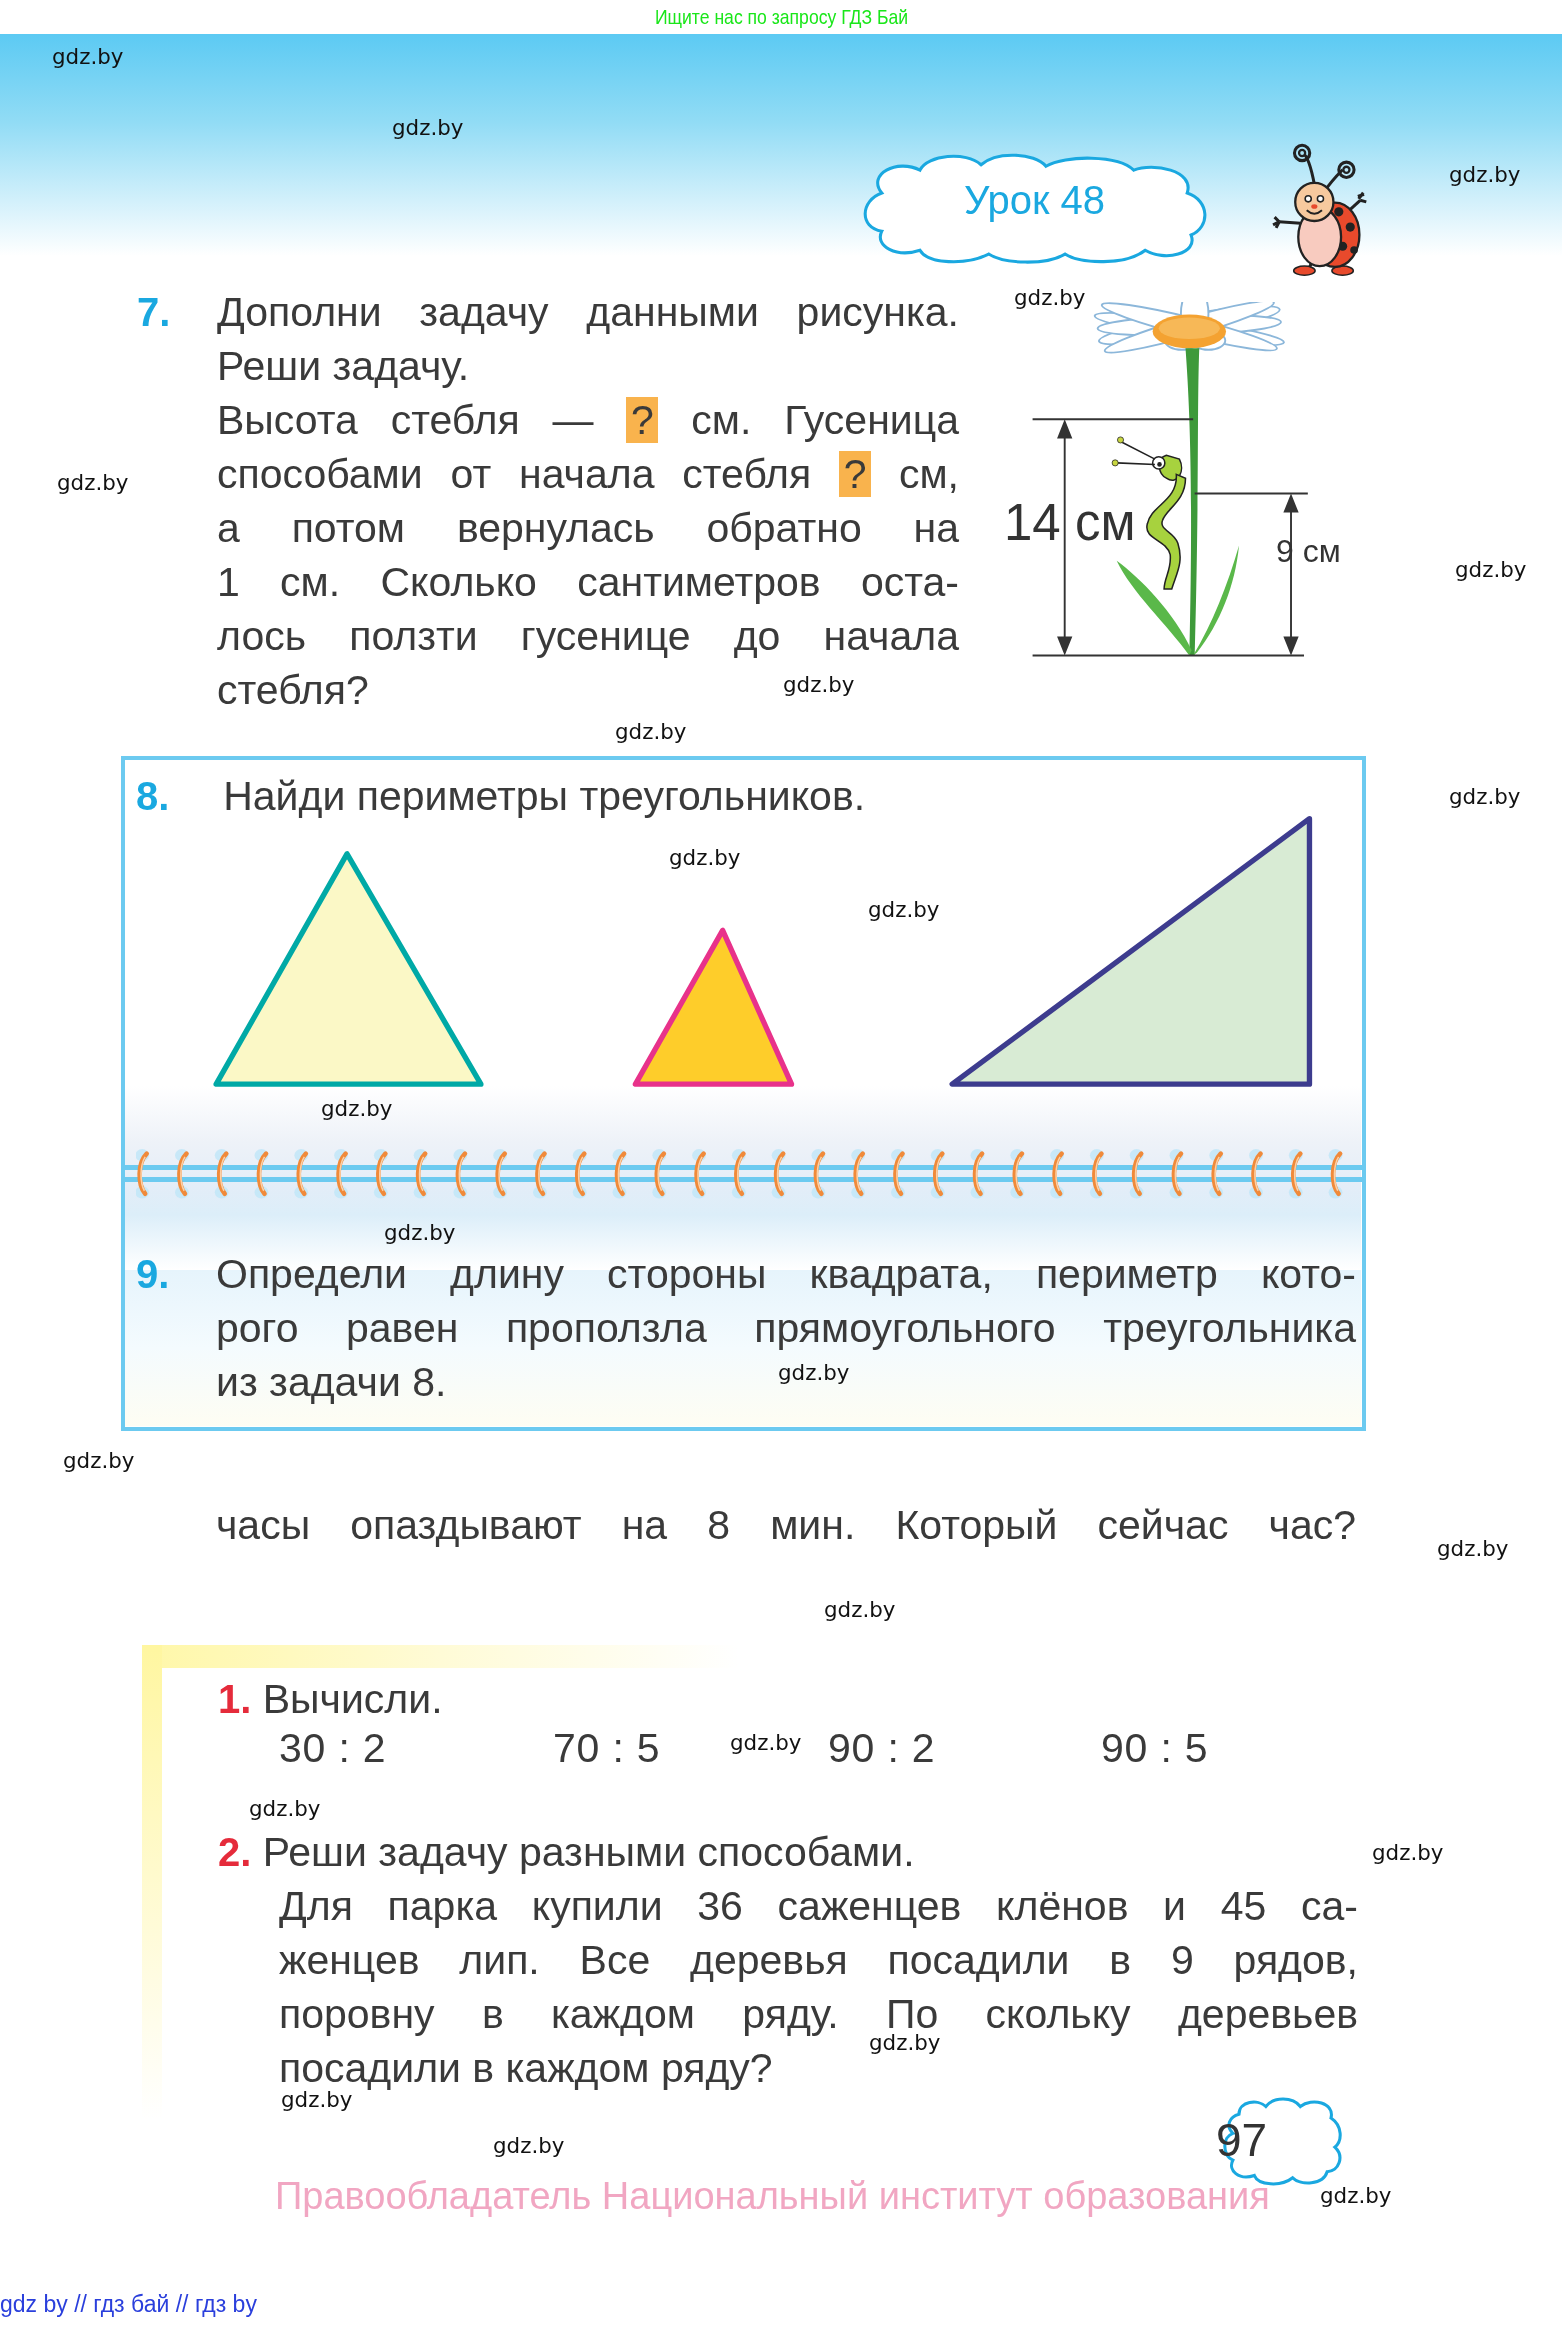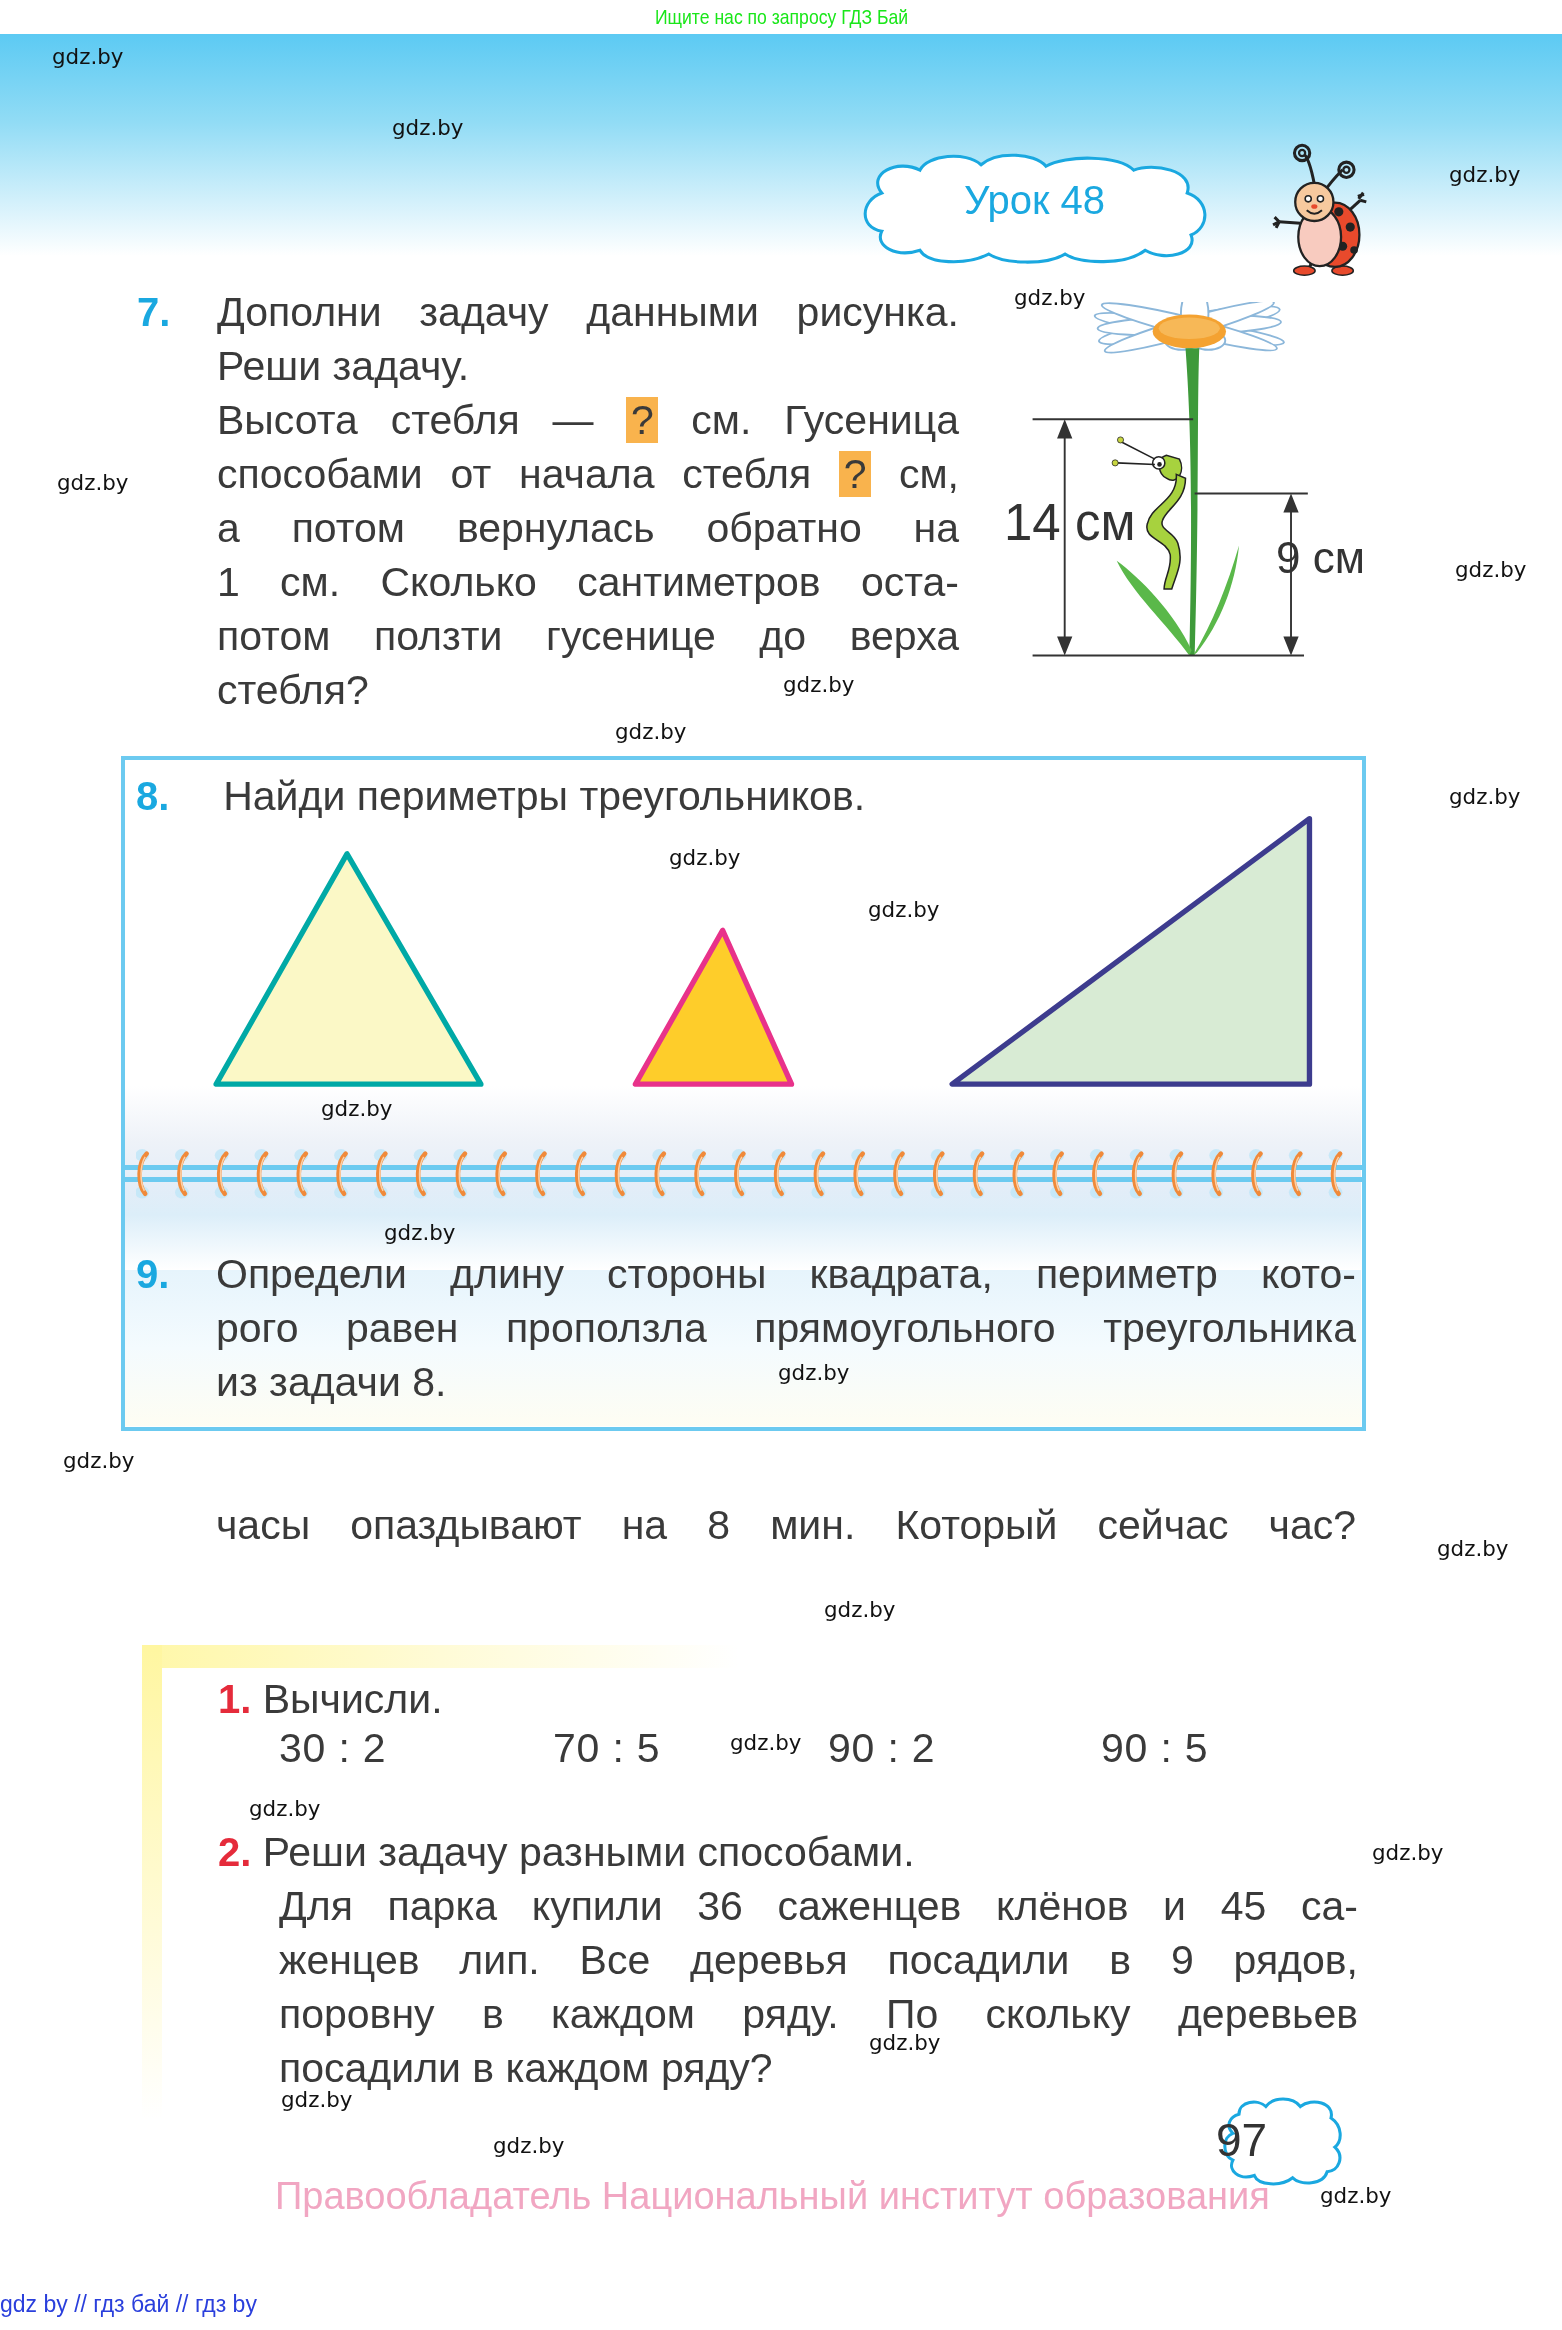--- a/index.html
+++ b/index.html
@@ -31,21 +31,21 @@
   .task-num { font-weight:bold; color:#1aa8e0; font-size:40px; }
   .task-text { font-size:41px; line-height:54px; color:#3a3a3a; }
   .qbox { display:inline-block; background:#f9b34d; color:#3a3a3a; padding:0 4.6px; line-height:46px; }
 
   .t7 { left:217px; top:285px; width:742px; }
   .t7 .line { display:block; text-align:justify; text-align-last:justify; white-space:nowrap; }
   .t7 .line.left { text-align-last:left; }
 
   .flower { left:1002px; top:302px; width:367px; height:360px; }
   .dim14 { left:1004px; top:493px; font-size:51px; color:#333; }
-  .dim9 { left:1276px; top:533px; font-size:44px; color:#333; }
+  .dim9 { left:1276px; top:533px; font-size:32px; color:#333; }
 
   .notebook {
     left:121px; top:756px; width:1245px; height:675px;
     border:4.6px solid #6ccaf0; box-sizing:border-box; background:#fff;
   }
   .nb-shade {
     left:125px; top:1086px; width:1236px; height:184px;
     background:linear-gradient(#fff 0%, #eef2f8 30%, #e3edf8 55%, #dceef9 70%, #ffffff 100%);
   }
   .nb-shade2 {
@@ -138,21 +138,21 @@
     <span class="qbox">?</span>
     <span>см. Гусеница</span>
   </span>
   <span class="line">
     <span>способами от начала стебля</span>
     <span class="qbox">?</span>
     <span>см,</span>
   </span>
   <span class="line">а потом вернулась обратно на</span>
   <span class="line">1 см. Сколько сантиметров оста-</span>
-  <span class="line">потом ползти гусенице до верха</span>
+  <span class="line">лось ползти гусенице до начала</span>
   <span class="line left">стебля?</span>
 </div>
 
 <svg class="abs flower" viewBox="0 0 480 470">
   <g stroke="#8cb7da" stroke-width="2.5" fill="#ffffff">
     <ellipse cx="245" cy="30" rx="120" ry="14" transform="rotate(-10 245 30)"></ellipse>
     <ellipse cx="245" cy="35" rx="125" ry="12" transform="rotate(8 245 35)"></ellipse>
     <ellipse cx="245" cy="30" rx="120" ry="13" transform="rotate(-2 245 30)"></ellipse>
     <ellipse cx="245" cy="32" rx="118" ry="12" transform="rotate(14 245 32)"></ellipse>
     <ellipse cx="245" cy="32" rx="115" ry="12" transform="rotate(-16 245 32)"></ellipse>

